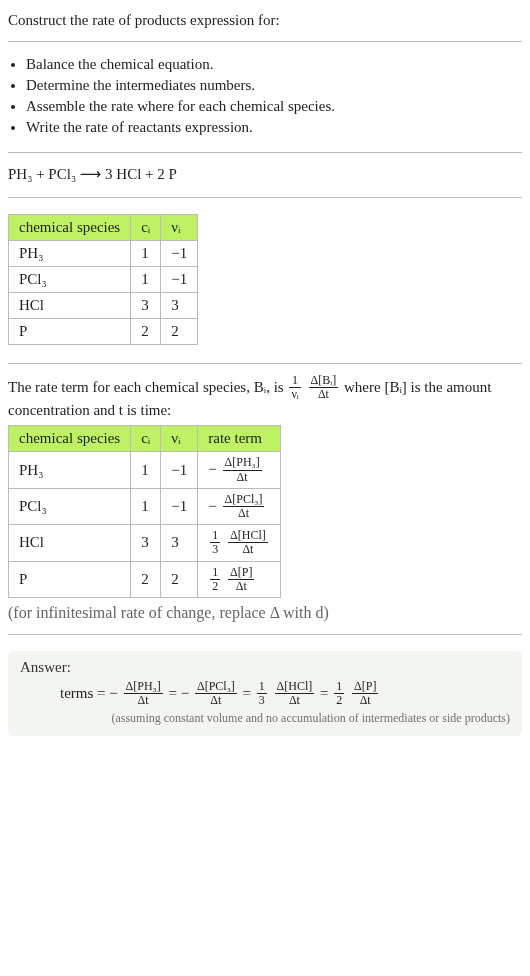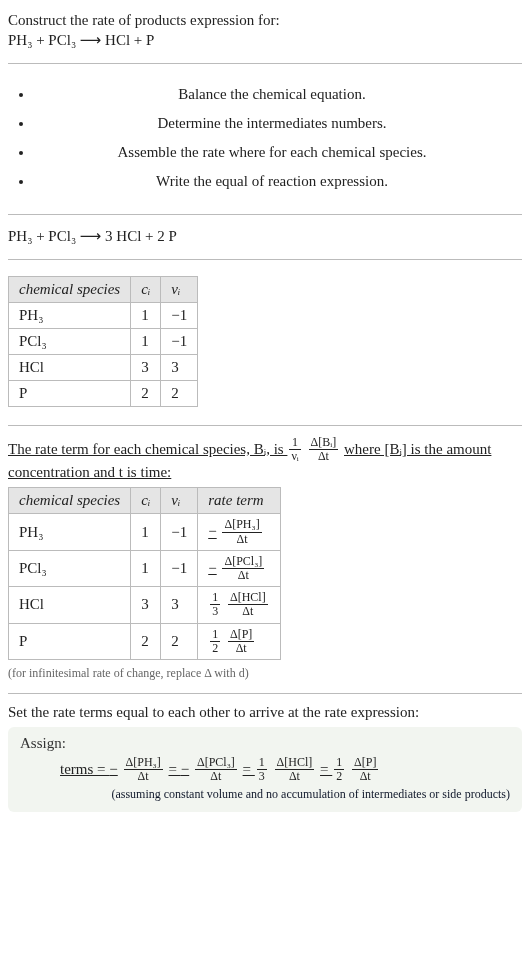--- a/index.html
+++ b/index.html
@@ -22,57 +22,55 @@
   .eq {
     font-family: Georgia, serif;
     padding: 2px 0;
   }
   ul {
     list-style-type: disc;
     margin: 0;
     padding-left: 14px;
   }
   li {
-    margin: 12px;
+    margin: 4px;
     padding: 0;
-    text-align: center;
   }
   table {
     border-collapse: collapse;
     margin: 6px 0;
   }
   th, td {
     border: 1px solid #bbb;
     padding: 4px 10px;
     text-align: left;
     vertical-align: middle;
     font-weight: normal;
   }
   th {
-    background: #e5e5e5;
-    font-style: italic;
+    background: #bef264;
   }
   .caption {
-    font-size: 12px;
+    font-size: 16px;
     color: #666;
     margin-top: 2px;
   }
   .answer-box {
     background: #f2f5f0;
     border-radius: 6px;
     padding: 8px 12px 10px 12px;
     margin-top: 6px;
   }
   .answer-label {
     color: #333;
     margin-bottom: 4px;
   }
   .answer-note {
     font-size: 12px;
-    color: #0f172a;
+    color: #737373;
     text-align: right;
     margin-top: 4px;
   }
   .indent {
     padding-left: 40px;
   }
   .frac {
     display: inline-block;
     vertical-align: middle;
     text-align: center;
@@ -84,38 +82,36 @@
     display: block;
     border-bottom: 1px solid #222;
     padding: 0 2px;
   }
   .frac .den {
     display: block;
     padding: 0 2px;
   }
   .midtxt {
     vertical-align: middle;
-    text-decoration: underline;
   }
 </style>
 </head>
 <body>
 
 <div class="section">
   <div>Construct the rate of products expression for:</div>
-  <div class="eq">PH₃ + PCl₃ ⟶ HCl + P</div>
 </div>
 <hr>
 
 <div class="section">
   <ul>
     <li>Balance the chemical equation.</li>
     <li>Determine the intermediates numbers.</li>
     <li>Assemble the rate where for each chemical species.</li>
-    <li>Write the equal of reaction expression.</li>
+    <li>Write the rate of reactants expression.</li>
   </ul>
 </div>
 <hr>
 
 <div class="section">
   <div class="eq">PH₃ + PCl₃ ⟶ 3 HCl + 2 P</div>
 </div>
 <hr>
 
 <div class="section">
@@ -202,23 +198,22 @@
         <span class="frac"><span class="num">Δ[P]</span><span class="den">Δt</span></span>
       </td>
     </tr>
   </tbody>
     </table>
   <div class="caption">(for infinitesimal rate of change, replace Δ with d)</div>
 </div>
 <hr>
 
 <div class="section">
-  <div>Set the rate terms equal to each other to arrive at the rate expression:</div>
   <div class="answer-box">
-    <div class="answer-label">Assign:</div>
+    <div class="answer-label">Answer:</div>
     <div class="indent">
       <span class="midtxt">terms = </span>
       <span class="midtxt">−</span>
       <span class="frac"><span class="num">Δ[PH₃]</span><span class="den">Δt</span></span>
       <span class="midtxt"> = </span>
       <span class="midtxt">−</span>
       <span class="frac"><span class="num">Δ[PCl₃]</span><span class="den">Δt</span></span>
       <span class="midtxt"> = </span>
       <span class="frac"><span class="num">1</span><span class="den">3</span></span>
       <span class="frac"><span class="num">Δ[HCl]</span><span class="den">Δt</span></span>

